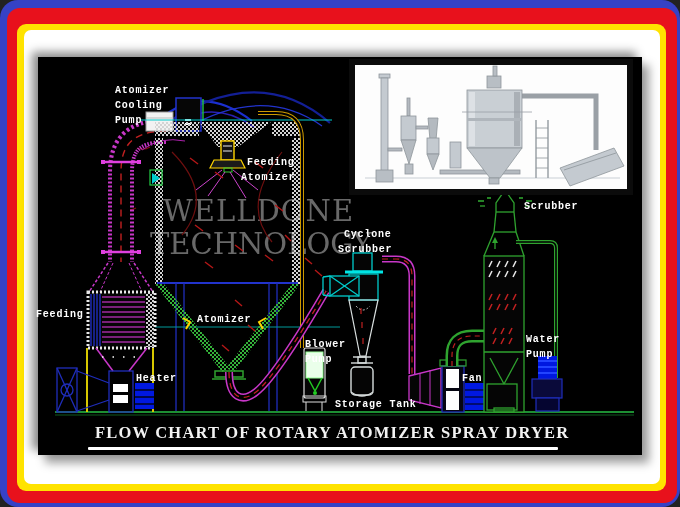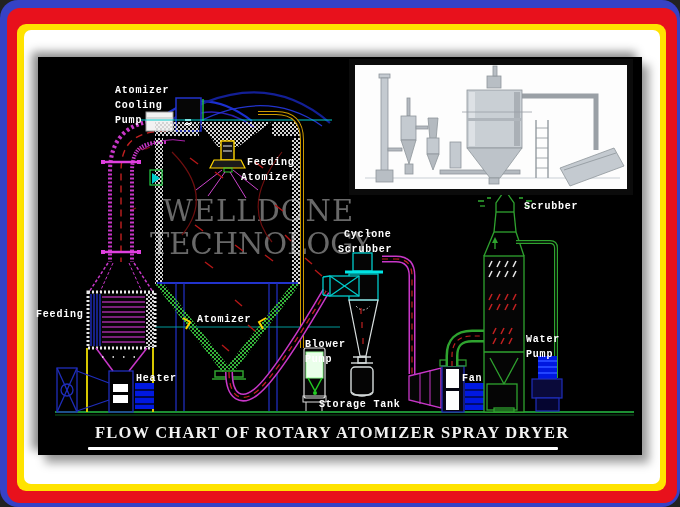--- a/index.html
+++ b/index.html
@@ -369,20 +369,20 @@
   <div class="lbl" style="left:247px;top:155px">Feeding</div>
   <div class="lbl" style="left:241px;top:170px">Atomizer</div>
   <div class="lbl" style="left:344px;top:227px">Cyclone</div>
   <div class="lbl" style="left:338px;top:242px">Scrubber</div>
   <div class="lbl" style="left:524px;top:199px">Scrubber</div>
   <div class="lbl" style="left:36px;top:307px">Feeding</div>
   <div class="lbl" style="left:197px;top:312px">Atomizer</div>
   <div class="lbl" style="left:136px;top:371px">Heater</div>
   <div class="lbl" style="left:305px;top:337px">Blower</div>
   <div class="lbl" style="left:305px;top:352px">Pump</div>
-  <div class="lbl" style="left:319px;top:397px">Storage Tank</div>
+  <div class="lbl" style="left:335px;top:397px">Storage Tank</div>
   <div class="lbl" style="left:462px;top:371px">Fan</div>
   <div class="lbl" style="left:526px;top:332px">Water</div>
   <div class="lbl" style="left:526px;top:347px">Pump</div>
 
   <div id="title">FLOW CHART OF ROTARY ATOMIZER SPRAY DRYER</div>
   <div id="title-rule"></div>
 </div>
 
 </body></html>

